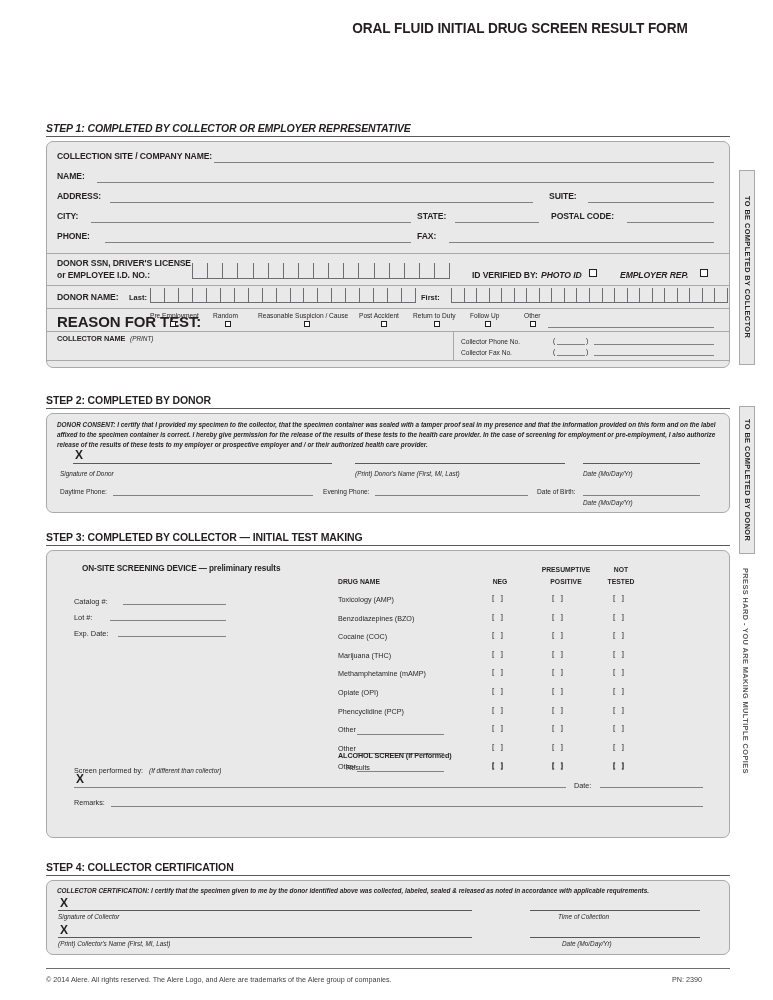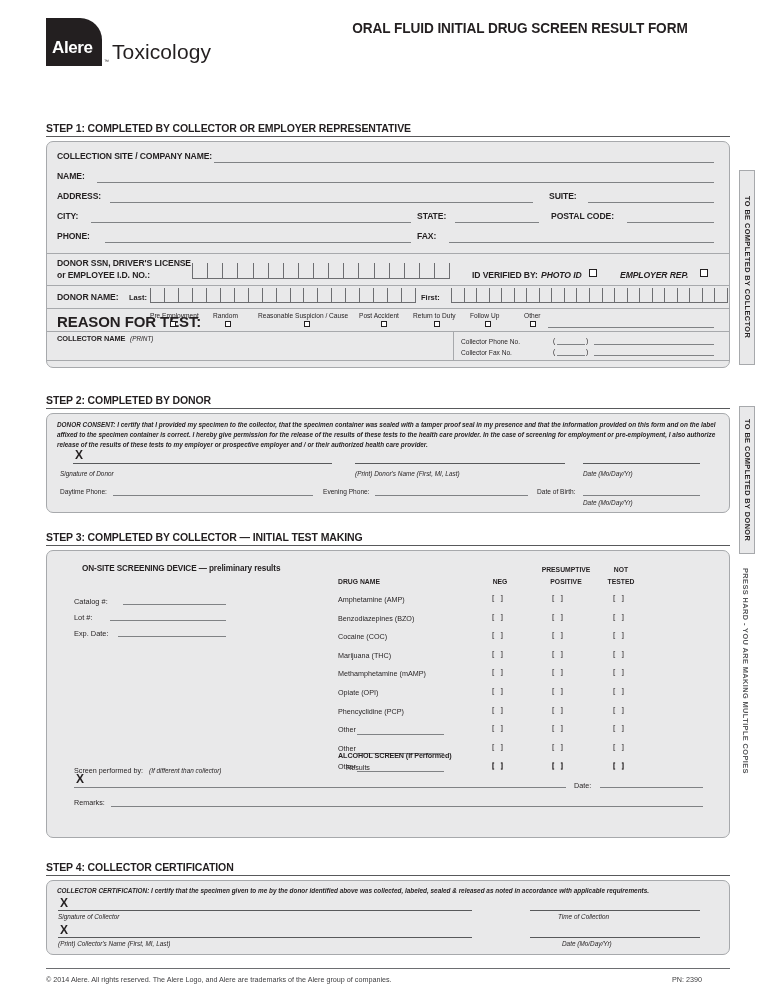--- a/index.html
+++ b/index.html
@@ -109,43 +109,36 @@
   
   .footer-rule { position:absolute; left:46px; top:968px; width:684px; border-bottom:1px solid #6d6e71; }
   .footer-txt { position:absolute; top:975px; font-size:7.2px; color:#414042; }
 </style>
 </head>
 <body>
 
 <div class="page">
 
   <div class="header">
-    <div class="logo-wrap">
-      <div class="logo-mark">
-        <span class="wordmark">Alere</span>
-      </div>
-      <span class="logo-tm">™</span>
-      <div class="logo-text">Toxicology</div>
-    </div>
 
     <div class="title-block">
       <div class="doc-title">ORAL FLUID INITIAL DRUG SCREEN RESULT FORM</div>
     </div>
 
   </div>
 
   <div class="vtab" style="left:739px; top:170px; height:195px;">
     <span>TO BE COMPLETED BY COLLECTOR</span>
   </div>
   <div class="vtab" style="left:739px; top:406px; height:148px;">
     <span>TO BE COMPLETED BY DONOR</span>
   </div>
   <div class="vtext" style="left:741px; top:568px;">PRESS HARD - YOU ARE MAKING MULTIPLE COPIES</div>
 
-  <div class="step-head" style="left:46px; top:122px;">STEP 1: COMPLETED BY COLLECTOR OR EMPLOYER REPRESENTATIVE</div>
+  <div class="step-head" style="left:46px; top:122px;font-style:italic;">STEP 1: COMPLETED BY COLLECTOR OR EMPLOYER REPRESENTATIVE</div>
   <div class="rule-dk" style="left:46px; top:136px; width:684px;"></div>
 
   <div class="panel" style="left:46px; top:141px; width:684px; height:227px;"></div>
 
   <div class="lbl" style="left:57px; top:151px;">COLLECTION SITE / COMPANY NAME:</div>
   <div class="rule" style="left:214px; top:162px; width:500px;"></div>
 
   <div class="lbl" style="left:57px; top:171px;">NAME:</div>
   <div class="rule" style="left:97px; top:182px; width:617px;"></div>
 
@@ -339,21 +332,21 @@
   <div class="rule" style="left:118px; top:636px; width:108px;"></div>
 
   <div class="colhead" style="left:338px; top:578px; text-align:left;">DRUG NAME</div>
   <div class="colhead" style="left:484px; top:578px; width:32px;">NEG</div>
   <div class="colhead" style="left:528px; top:566px; width:76px;">PRESUMPTIVE</div>
   <div class="colhead" style="left:528px; top:578px; width:76px;">POSITIVE</div>
   <div class="colhead" style="left:596px; top:566px; width:50px;">NOT</div>
   <div class="colhead" style="left:596px; top:578px; width:50px;">TESTED</div>
 
   <div id="drug-rows">
-      <div class="drug" style="left: 338px; top: 595px;">Amphetamine (AMP)</div>
+      <div class="drug" style="left: 338px; top: 595px;">Toxicology (AMP)</div>
       <div class="brk" style="left: 492px; top: 593px;">[  ]</div>
       <div class="brk" style="left: 552px; top: 593px;">[  ]</div>
       <div class="brk" style="left: 613px; top: 593px;">[  ]</div>
       <div class="drug" style="left: 338px; top: 613.6px;">Benzodiazepines (BZO)</div>
       <div class="brk" style="left: 492px; top: 611.6px;">[  ]</div>
       <div class="brk" style="left: 552px; top: 611.6px;">[  ]</div>
       <div class="brk" style="left: 613px; top: 611.6px;">[  ]</div>
       <div class="drug" style="left: 338px; top: 632.2px;">Cocaine (COC)</div>
       <div class="brk" style="left: 492px; top: 630.2px;">[  ]</div>
       <div class="brk" style="left: 552px; top: 630.2px;">[  ]</div>

